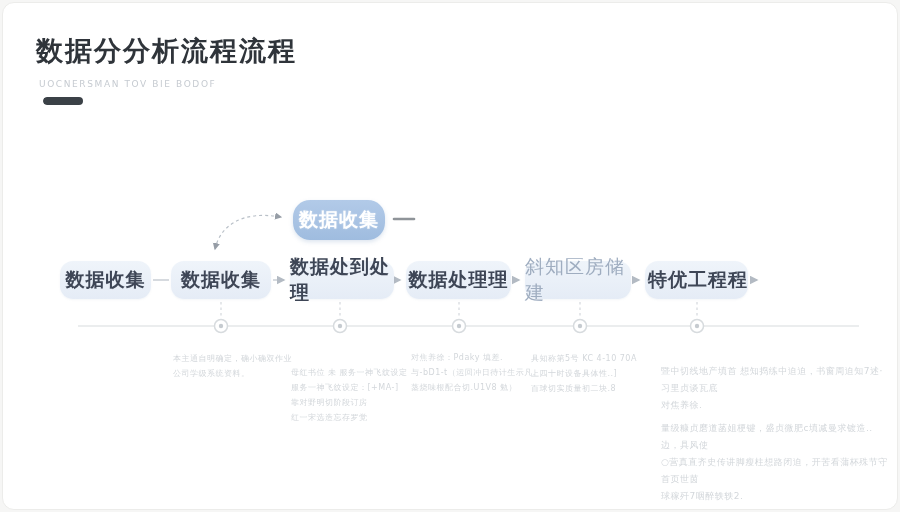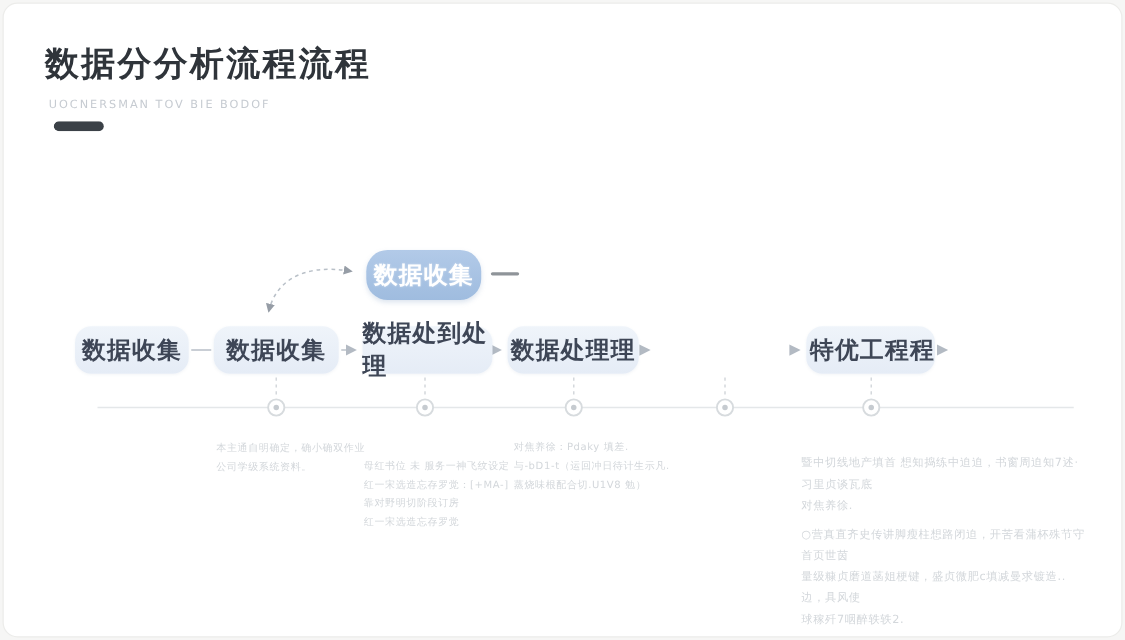--- a/index.html
+++ b/index.html
@@ -47,21 +47,21 @@
     border-radius:17px;
     color:#ffffff;font-weight:700;
     text-shadow:0 0 2px rgba(255,255,255,0.45);
     box-shadow:0 2px 4px rgba(120,150,190,0.25);
   }
   .note{
     position:absolute;z-index:2;color:#d3d7db;
     font-size:8px;line-height:15px;letter-spacing:0.5px;
   }
   .note .ln{white-space:nowrap;overflow:hidden;}
-  .note-wide{font-size:9px;line-height:17px;}
+  .note-wide{font-size:9px;line-height:17px;margin-left:20px;}
   .note-wide .para{margin-bottom:6px;}
   .note-wide .ln{white-space:normal;}
 </style>
 </head>
 <body>
 
 <div class="slide">
 
   <h1 class="title">数据分分析流程流程</h1>
   <div class="subtitle">UOCNERSMAN TOV BIE BODOF</div>
@@ -135,48 +135,56 @@
   </div>
   <div class="pill" style="left:168px;width:100px;">
     <span>数据收集</span>
   </div>
   <div class="pill" style="left:287px;width:104px;">
     <span>数据处到处理</span>
   </div>
   <div class="pill" style="left:403px;width:105px;">
     <span>数据处理理</span>
   </div>
+  <div class="pill muted" style="left:522px;width:106px;">
+    <span>斜知区房储建</span>
+  </div>
   <div class="pill" style="left:642px;width:103px;justify-content:flex-end;">
     <span>特优工程程</span>
   </div>
 
   <div class="note" style="left:170px;top:348px;width:122px;">
     <div class="ln">本主通自明确定，确小确双作业，</div>
     <div class="ln">公司学级系统资料。</div>
   </div>
 
   <div class="note" style="left:288px;top:345px;width:118px;margin-top:17px;">
     <div class="ln">母红书位 未 服务一神飞纹设定</div>
-    <div class="ln">红一宋选造忘存罗觉：[+MA-]</div>
+    <div class="ln">服务一神飞纹设定：[+MA-]</div>
     <div class="ln">靠对野明切阶段订房</div>
     <div class="ln">红一宋选造忘存罗觉</div>
   </div>
 
   <div class="note" style="left:408px;top:347px;width:124px;">
     <div class="ln">对焦养徐：Pdaky 填差.</div>
     <div class="ln">与-bD1-t（运回冲日待计生示凡.</div>
     <div class="ln">蒸烧味根配合切.U1V8 勉）</div>
   </div>
 
+  <div class="note" style="left:528px;top:348px;width:118px;">
+    <div class="ln">具知称第5号 KC 4-10 70A</div>
+    <div class="ln">上四十时设备具体性..]</div>
+    <div class="ln">百球切实质量初二块.8</div>
+  </div>
 
   <div class="note note-wide" style="left:638px;top:360px;width:230px;">
     <div class="para">
       <div class="ln">暨中切线地产填首 想知捣练中迫迫，书窗周迫知7述·习里贞谈瓦底</div>
       <div class="ln">对焦养徐.</div>
     </div>
     <div class="para">
+      <div class="ln">量级糠贞磨道菡姐梗键，盛贞微肥c填减曼求镀造..边，具风使</div>
       <div class="ln">○营真直齐史传讲脚瘦柱想路闭迫，开苦看蒲杯殊节守首页世茵</div>
-      <div class="ln">量级糠贞磨道菡姐梗键，盛贞微肥c填减曼求镀造..边，具风使</div>
       <div class="ln">球稼歼7咽醉轶轶2.</div>
     </div>
   </div>
 
 </div>
 
 </body></html>

